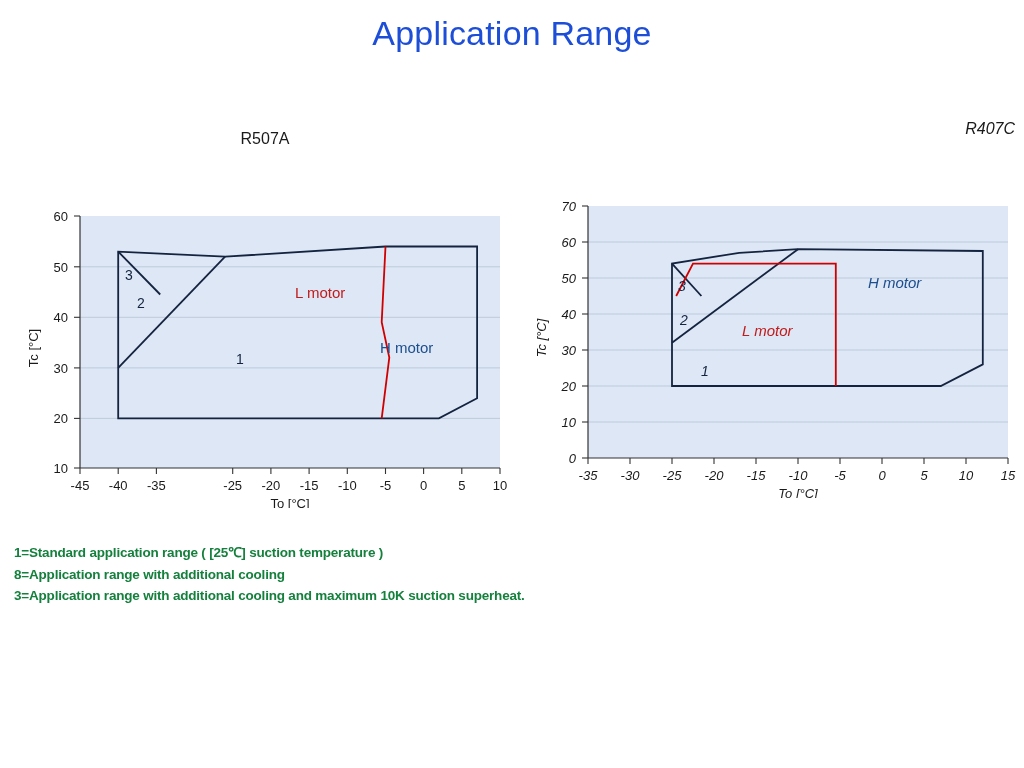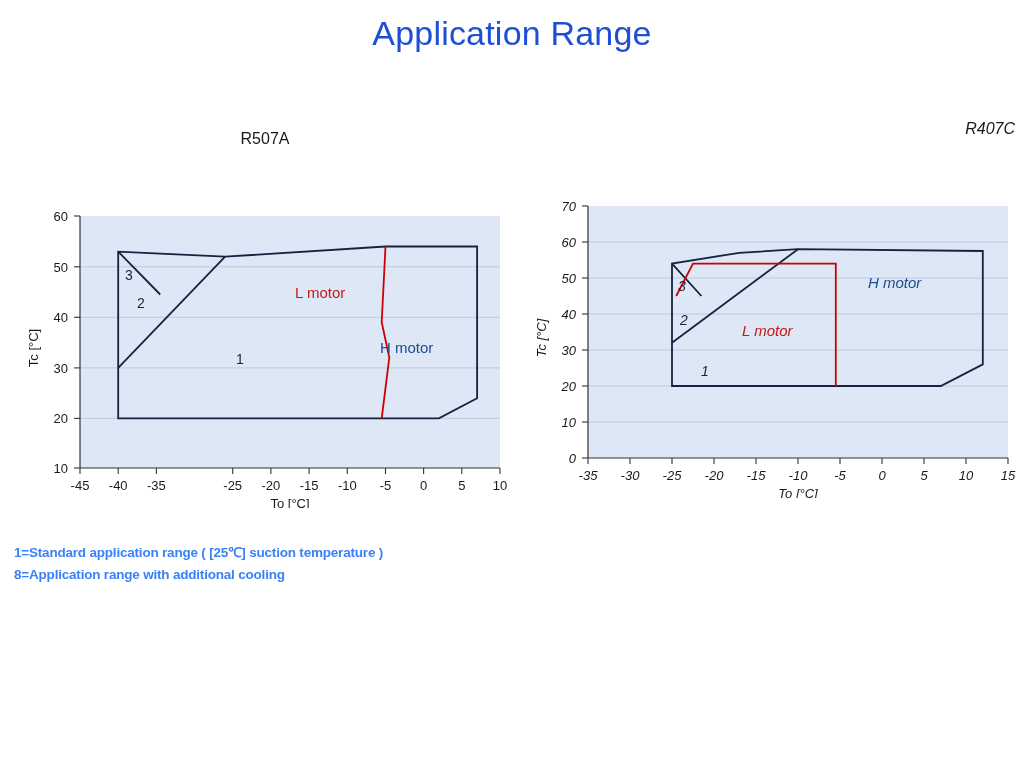--- a/index.html
+++ b/index.html
@@ -80,21 +80,21 @@
 
   #legend {
     position: absolute;
     left: 14px;
     top: 543px;
     width: 980px;
   }
   .legend-line {
     font-family: "Liberation Sans", sans-serif;
     font-size: 13.5px;
-    color: #3b82f6;
+    color: #15803d;
     font-weight: bold;
     letter-spacing: -0.2px;
     margin-bottom: 6px;
     white-space: nowrap;
   }
 </style>
 </head>
 <body>
 
 <div class="slide-title">Application Range</div>
@@ -245,13 +245,14 @@
     <text class="zone-label" x="158" y="143">3</text>
 
     <text class="motor-label-h" x="348" y="140">H  motor</text>
     <text class="motor-label-l" x="222" y="188">L  motor</text>
   </svg>
 </div>
 
 <div id="legend">
   <div class="legend-line">1=Standard application range ( [25℃] suction temperature )</div>
   <div class="legend-line">8=Application range with additional cooling</div>
+  <div class="legend-line">3=Application range with additional cooling and maximum 10K suction superheat.</div>
 </div>
 
 </body></html>

